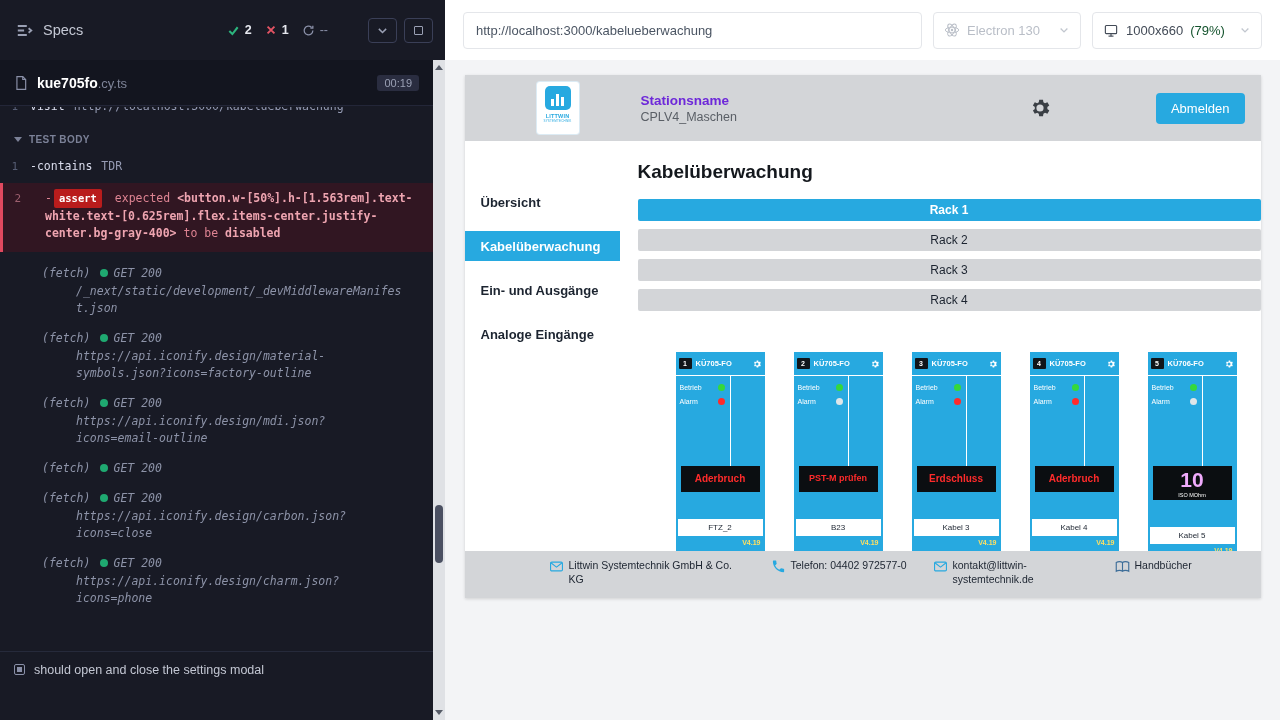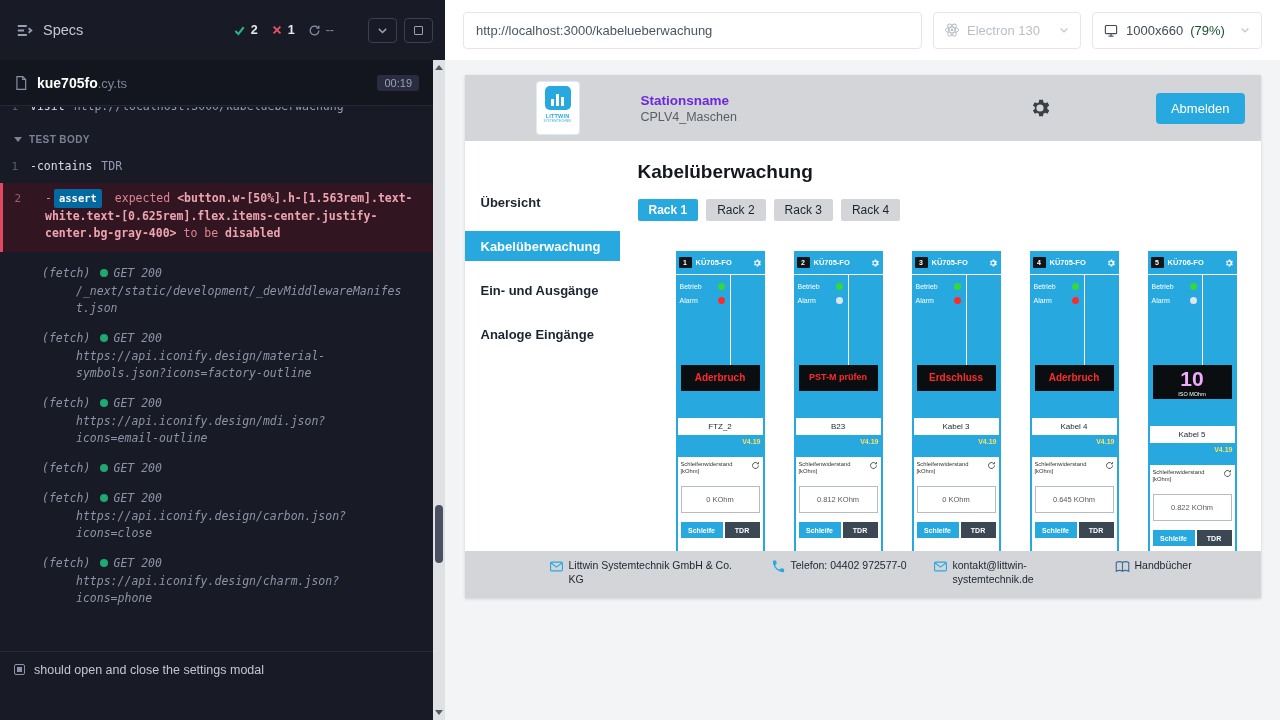--- a/index.html
+++ b/index.html
@@ -2,21 +2,21 @@
 <html><head>
 <meta charset="utf-8">
 <style>
   * { box-sizing: border-box; margin: 0; padding: 0; }
   html,body { width:1280px; height:720px; overflow:hidden; }
   body { font-family:"Liberation Sans",sans-serif; background:#f3f4f6; }
   .page { display:flex; width:1280px; height:720px; }
 
   
   .left { width:445px; flex:none; position:relative; background:#181a25; }
-  .r-header { height:60px; display:flex; align-items:center; padding:0 12px 0 16px; }
+  .r-header { height:60px; display:flex; align-items:center; padding:0 12px 0 16px;gap:6px; }
   .specs-btn { display:flex; align-items:center; gap:9px; color:#c4c8d4; font-size:14.5px; cursor:pointer; }
   .stats { margin-left:auto; display:flex; align-items:center; gap:13px; font-size:12.5px; color:#e6e8ef; }
   .stat { display:flex; align-items:center; gap:5px; }
   .stat b { font-weight:700; font-size:12.5px; }
   .stat .muted { color:#8a90a8; font-weight:400; }
   .hbtns { display:flex; gap:7px; margin-left:34px; }
   .hbtn { width:29px; height:25px; border:1px solid #3a3f57; border-radius:4px; background:transparent; color:#9aa0b4; display:flex; align-items:center; justify-content:center; cursor:pointer; }
   .stop-sq { width:9px; height:9px; border:1.5px solid #9aa0b4; border-radius:1px; display:block; }
 
   .spec-row { width:433px; height:46px; background:#13151f; border-bottom:1px solid #232638; display:flex; align-items:center; gap:9px; padding:0 14px; cursor:pointer; }
@@ -31,21 +31,21 @@
   .clip-top { margin-top:-9px; }
   .lnum { flex:none; width:30px; text-align:right; padding-right:12px; color:#565d73; font-size:11px; }
   .cmd { color:#dadded; }
   .arg { color:#959bb3; margin-left:9px; }
   .section-head { display:flex; align-items:center; gap:7px; margin:16px 0 2px 14px; color:#7b8197; font-size:10px; font-weight:700; letter-spacing:0.4px; font-family:"Liberation Sans",sans-serif; }
   .tri { width:0; height:0; border-left:4px solid transparent; border-right:4px solid transparent; border-top:5px solid #7b8197; }
 
   .assert-block { position:relative; margin-top:8px; background:#311622; border-left:3px solid #e0495f; padding:6px 16px 9px 42px; }
   .assert-block .lnum { position:absolute; left:0; top:7px; color:#9d5f6e; }
   .assert-text { overflow-wrap:anywhere; font-size:11.5px; line-height:17.5px; color:#df8493; }
-  .badge { display:inline-block; background:#0369a1; color:#fff; font-size:10.5px; font-weight:700; padding:0.5px 5px; border-radius:2px; margin:0 6px 0 2px; }
+  .badge { display:inline-block; background:#b91c1c; color:#fff; font-size:10.5px; font-weight:700; padding:0.5px 5px; border-radius:2px; margin:0 6px 0 2px; }
   .a-sel,.a-state { font-weight:700; color:#eea4b0; }
 
   .fetch-row { margin-top:13px; padding-left:42px; font-style:italic; color:#8d93a8; }
   .fetch-head { display:flex; align-items:center; }
   .fetch-label { color:#8d93a8; }
   .gdot { width:8px; height:8px; border-radius:50%; background:#1fa971; display:inline-block; margin:0 5px 0 10px; }
   .fetch-url { margin-left:34px; margin-top:1px; max-width:326px; overflow-wrap:break-word; line-height:17px; }
 
   .r-footer { position:absolute; bottom:33px; left:0; width:433px; height:36px; border-top:1px solid #262a3b; background:#181a25; display:flex; align-items:center; gap:9px; padding:0 14px; color:#c3c7d3; font-size:12.5px; z-index:2; cursor:pointer; }
   .test-ic { width:11px; height:11px; border:1.5px solid #8a90a8; border-radius:2px; position:relative; flex:none; }
@@ -83,21 +83,21 @@
   .gear-btn { margin-left:auto; width:24px; height:24px; color:#3a3f45; cursor:pointer; flex:none; }
   .logout { margin-left:104px; margin-right:16px; background:#27a9e0; color:#fff; border:none; border-radius:4px; font-size:13px; padding:8px 15px; cursor:pointer; font-family:"Liberation Sans",sans-serif; flex:none; }
 
   .a-body { flex:1; display:flex; min-height:0; }
   .a-side { width:155px; flex:none; padding-top:46px; }
   .nav-item { height:30px; display:flex; align-items:center; padding-left:16px; font-size:13px; font-weight:600; color:#1c2430; margin-bottom:14px; cursor:pointer; }
   .nav-item.active { background:#27a9e0; color:#fff; }
 
   .a-main { flex:1; min-width:0; overflow:hidden; padding:20px 0 0 18px; }
   .a-main h1 { font-size:19px; font-weight:700; color:#14181d; margin-bottom:16px; }
-  .tabs { display:flex; gap:8px; margin-bottom:30px; }
+  .tabs { display:flex; gap:8px; margin-bottom:41px;flex-direction:column; }
   .tab { border:none; font-family:"Liberation Sans",sans-serif; font-size:12px; padding:4px 11px; background:#d3d5d8; color:#1c2430; cursor:pointer; border-radius:2px; }
   .tab.active { background:#27a9e0; color:#fff; font-weight:700; }
 
   .cards { display:flex; gap:29px; margin-left:38px; }
   .card { width:89px; height:330px; flex:none; background:#27a9e0; }
   .card-top { height:24px; display:flex; align-items:center; gap:4px; padding:0 3px; border-bottom:1px solid #fff; }
   .card-num { background:#10151a; color:#fff; font-size:7px; font-weight:700; width:13px; height:11px; display:flex; align-items:center; justify-content:center; border-radius:1px; flex:none; }
   .card-model { color:#fff; font-size:7.5px; font-weight:700; white-space:nowrap; }
   .card-gear { margin-left:auto; width:10px; height:10px; color:#fff; cursor:pointer; flex:none; }
   .card-status { height:90px; display:flex; }

